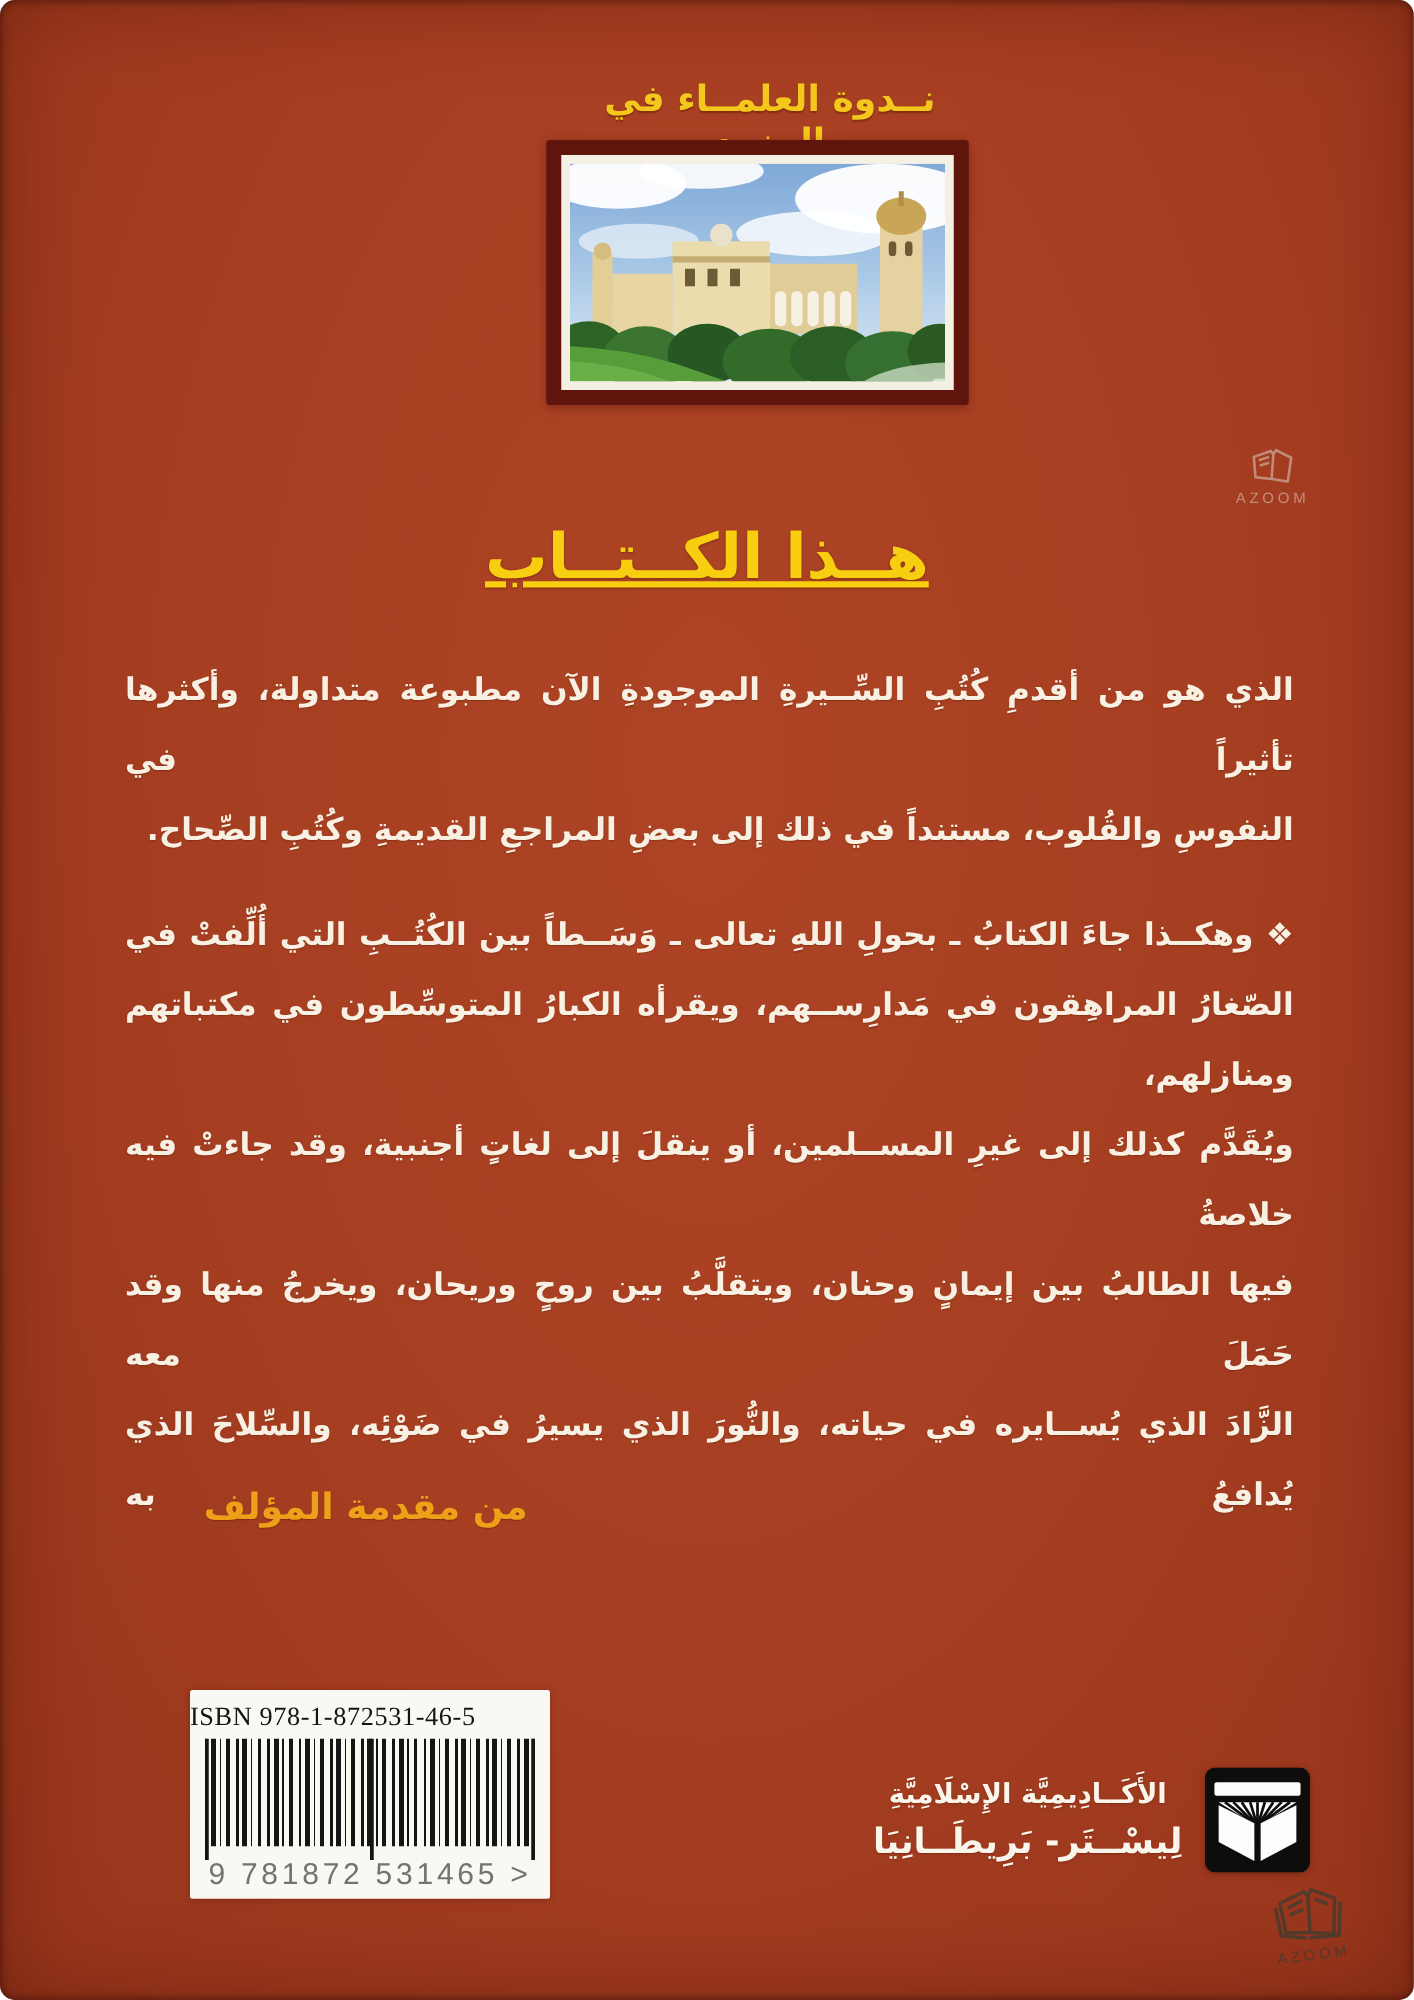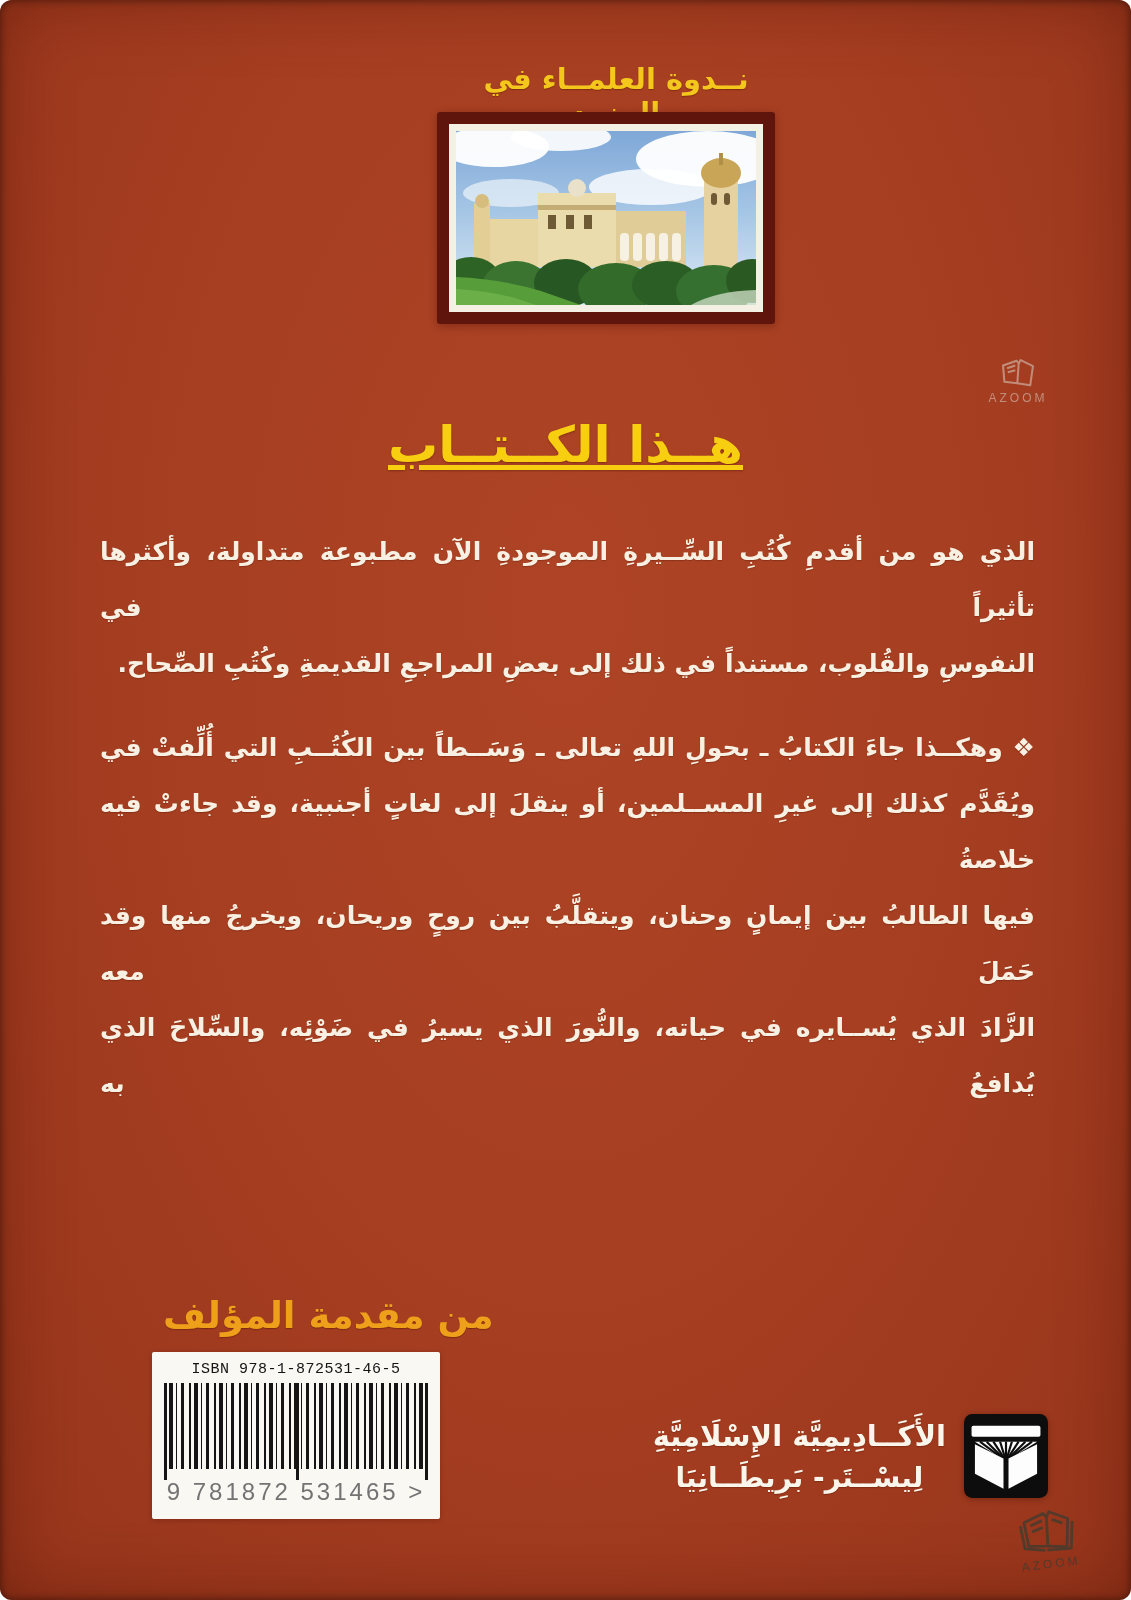--- a/index.html
+++ b/index.html
@@ -32,32 +32,32 @@
   .body-text{
     position:absolute;right:96px;left:100px;top:524px;
     direction:rtl;color:#F8F1E3;font-size:25px;font-weight:bold;line-height:56px;
     text-shadow:0 1px 1px rgba(90,25,5,.35);
   }
   .para{margin:0;}
   .para + .para{margin-top:28px;}
   .line{text-align:justify;text-align-last:justify;}
   .line.final{text-align-last:right;}
   .attribution{
-    position:absolute;left:163px;top:1294px;
-    direction:rtl;color:#EEA01B;font-size:37px;font-weight:bold;
+    position:absolute;left:163px;top:1188px;
+    direction:rtl;color:#EEA01B;font-size:29px;font-weight:bold;
     text-shadow:0 1px 1px rgba(80,20,0,.4);
   }
   
   .barcode-box{
     position:absolute;left:152px;top:1352px;width:288px;height:167px;
     background:#FAF8F3;border-radius:2px;box-shadow:0 1px 5px rgba(60,10,0,.3);
   }
   .isbn-label{
-    padding-top:9px;text-align:center;color:#141414;
-    font-family:Liberation Mono, monospace;font-size:15px;letter-spacing:.5px;
+    padding-top:9px;color:#141414;
+    font-family:Liberation Serif, serif;font-size:21px;letter-spacing:.5px;
   }
   .bars{
     position:relative;height:86px;margin:5px 12px 0;
     background:
       repeating-linear-gradient(90deg,
         #151515 0 2px, transparent 2px 5px,
         #151515 5px 9px, transparent 9px 12px,
         #151515 12px 13px, transparent 13px 17px,
         #151515 17px 20px, transparent 20px 25px);
   }
@@ -71,21 +71,21 @@
     margin-top:9px;text-align:center;color:#737373;
     font-family:"Liberation Sans",sans-serif;font-size:24px;letter-spacing:3px;white-space:nowrap;
   }
   
   .publisher{
     position:absolute;right:83px;top:1414px;
     direction:rtl;display:flex;align-items:center;gap:18px;
   }
   .publisher-logo{width:84px;height:84px;flex:0 0 auto;filter:drop-shadow(0 1px 3px rgba(60,10,0,.4));}
   .publisher-textblock{text-align:center;color:#FBF6EC;text-shadow:0 1px 1px rgba(90,25,5,.4);}
-  .publisher-name{font-size:29px;font-weight:bold;white-space:nowrap;}
+  .publisher-name{font-size:22px;font-weight:bold;white-space:nowrap;}
   .publisher-location{font-size:28px;font-weight:bold;margin-top:8px;}
   
   .wm{position:absolute;text-align:center;}
   .wm-label{font-family:"Liberation Sans",sans-serif;font-size:12px;letter-spacing:3px;margin-top:1px;}
   .wm-top{left:986px;top:356px;width:64px;color:#D9CFC4;opacity:.55;}
   .wm-bottom{left:1002px;top:1506px;width:92px;color:#473B2E;opacity:.85;transform:rotate(-7deg);}
   .wm svg{display:block;margin:0 auto;}
 </style>
 </head>
 <body>
@@ -146,20 +146,21 @@
 
   <div class="book-title">هــذا الكــتــاب</div>
 
   <div class="body-text">
     <div class="para">
       <div class="line">الذي هو من أقدمِ كُتُبِ السِّــيرةِ الموجودةِ الآن مطبوعة متداولة، وأكثرها تأثيراً في</div>
       <div class="line final">النفوسِ والقُلوب، مستنداً في ذلك إلى بعضِ المراجعِ القديمةِ وكُتُبِ الصِّحاح.</div>
     </div>
     <div class="para">
       <div class="line">❖ وهكــذا جاءَ الكتابُ ـ بحولِ اللهِ تعالى ـ وَسَــطاً بين الكُتُــبِ التي أُلِّفتْ في</div>
+      <div class="line">الصّغارُ المراهِقون في مَدارِســهم، ويقرأه الكبارُ المتوسِّطون في مكتباتهم ومنازلهم،</div>
       <div class="line">ويُقَدَّم كذلك إلى غيرِ المســلمين، أو ينقلَ إلى لغاتٍ أجنبية، وقد جاءتْ فيه خلاصةُ</div>
       <div class="line">فيها الطالبُ بين إيمانٍ وحنان، ويتقلَّبُ بين روحٍ وريحان، ويخرجُ منها وقد حَمَلَ معه</div>
       <div class="line">الزَّادَ الذي يُســايره في حياته، والنُّورَ الذي يسيرُ في ضَوْئِه، والسِّلاحَ الذي يُدافعُ به</div>
 
     </div>
   </div>
 
   <div class="attribution">من مقدمة المؤلف</div>
 
   <div class="barcode-box">

